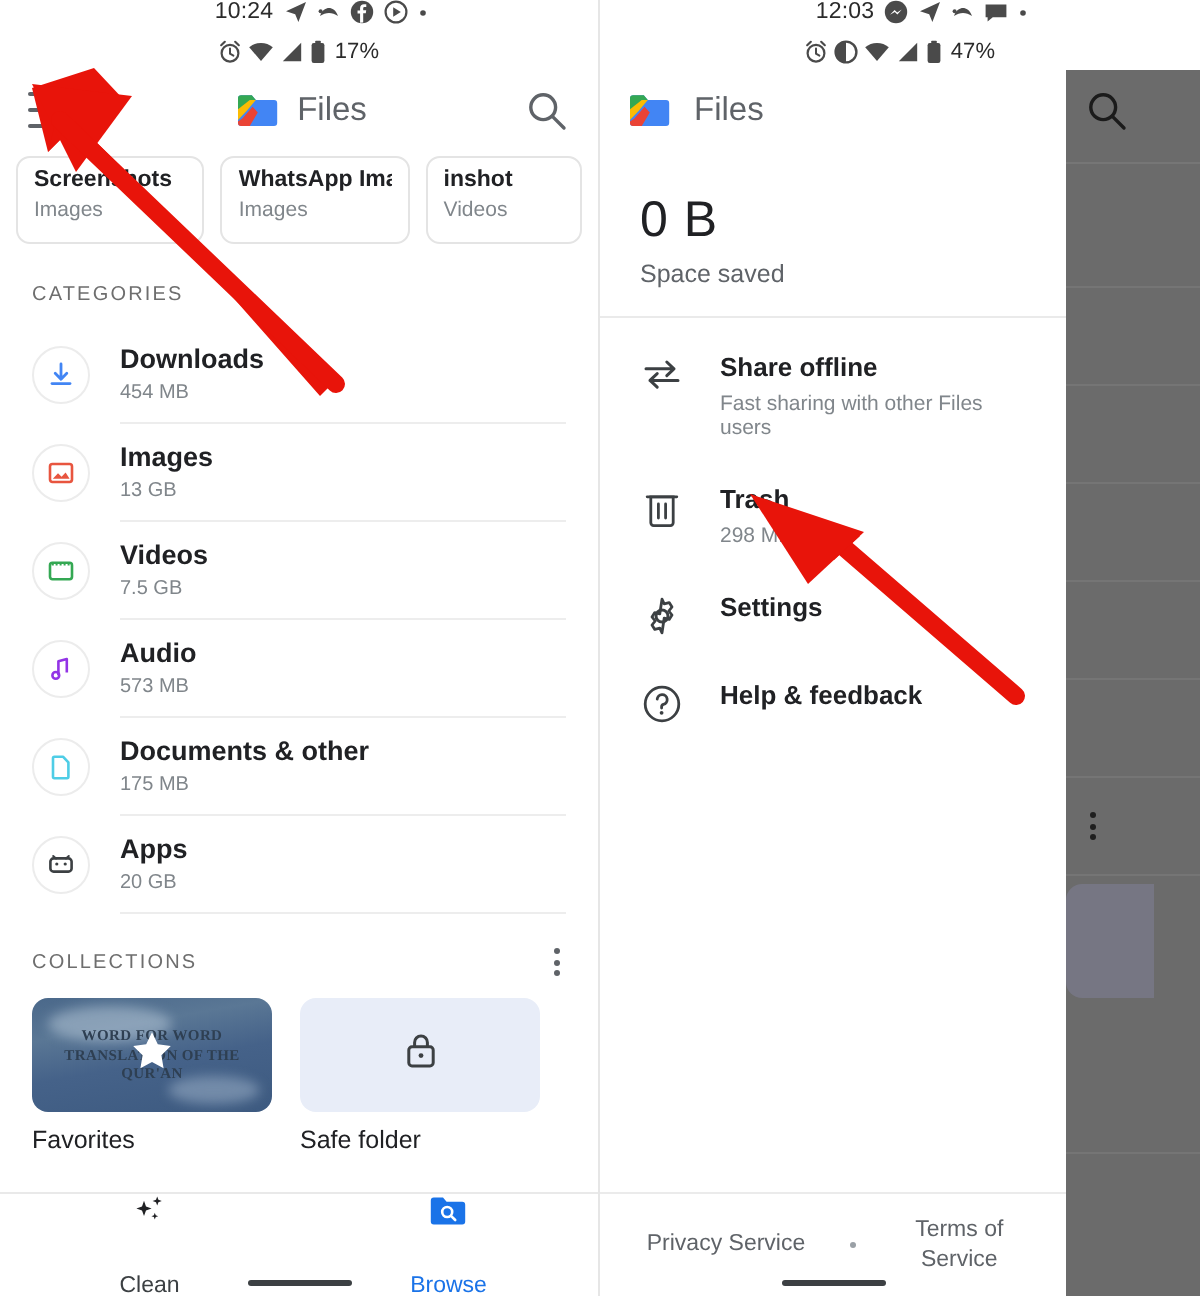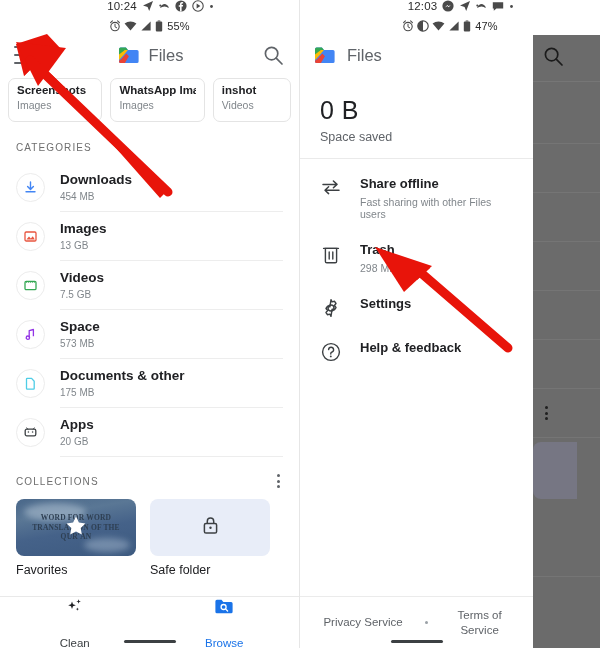--- a/index.html
+++ b/index.html
@@ -195,21 +195,21 @@
           <svg width="12" height="12" viewBox="0 0 12 12">
               <path d="M10.6 1.4v9.2H1.4z" fill="#4a4a4a"></path>
             </svg>
         </span>
         <span class="sicon">
           <svg width="8" height="12" viewBox="0 0 8 12">
               <rect x="2.6" y="0.4" width="2.8" height="1.2" rx=".4" fill="#4a4a4a"></rect>
               <rect x="0.8" y="1.5" width="6.4" height="10" rx="1.1" fill="#4a4a4a"></rect>
             </svg>
         </span>
-        <span class="sb-pct">55%</span>
+        <span class="sb-pct">17%</span>
       </div>
     </div>
 
     <div class="appbar">
       <div class="hamburger">
         <span></span>
         <span></span>
         <span></span>
       </div>
       <div class="appbar-center">
@@ -290,21 +290,21 @@
       </div>
 
       <div class="cat-item">
         <span class="cat-icon">
           <svg width="15" height="15" viewBox="0 0 15 15">
               <path d="M6.2 10.6V3.6l4.2-1.1v6.8" fill="none" stroke="#9334e6" stroke-width="1.3" stroke-linejoin="round"></path>
               <circle cx="4.9" cy="10.7" r="1.7" fill="none" stroke="#9334e6" stroke-width="1.3"></circle>
             </svg>
         </span>
         <div class="cat-text">
-          <span class="cat-name">Space</span>
+          <span class="cat-name">Audio</span>
           <span class="cat-size">573 MB</span>
         </div>
       </div>
 
       <div class="cat-item">
         <span class="cat-icon">
           <svg width="15" height="15" viewBox="0 0 15 15">
               <path d="M4.2 2.4h4.4l2.6 2.8v7.2a.7.7 0 0 1-.7.7H4.2a.7.7 0 0 1-.7-.7V3.1a.7.7 0 0 1 .7-.7z" fill="none" stroke="#4ecde6" stroke-width="1.3" stroke-linejoin="round"></path>
             </svg>
         </span>

